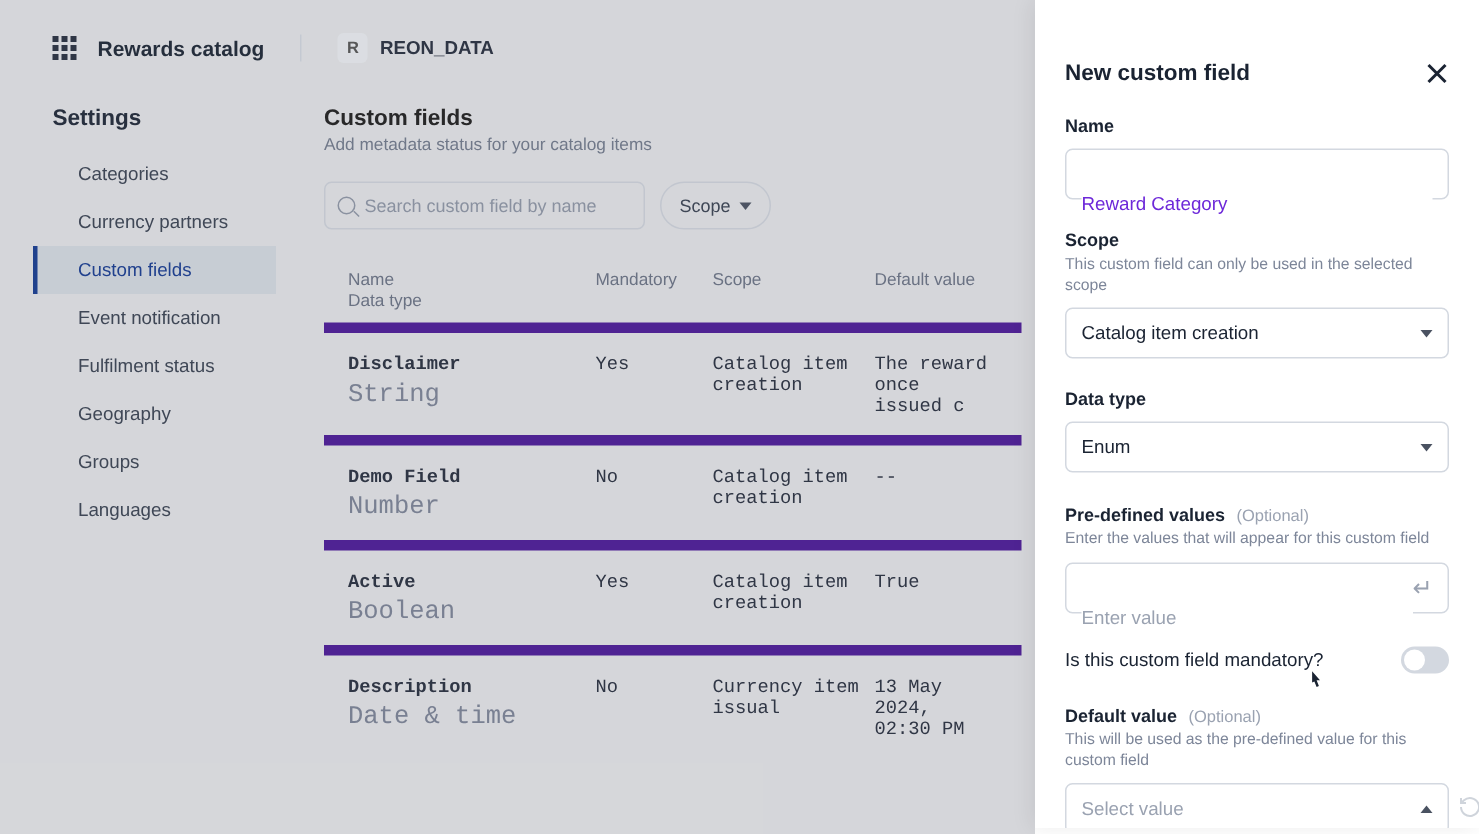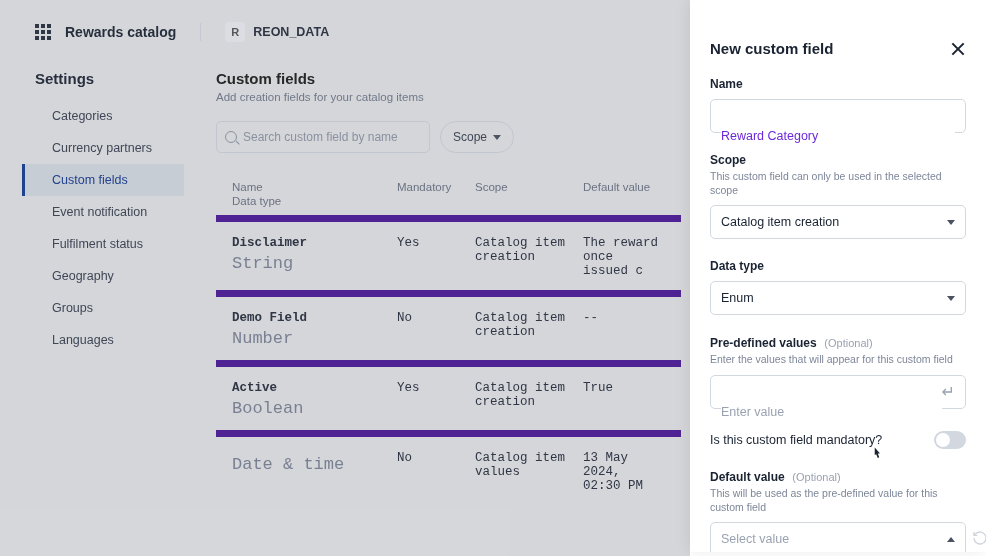--- a/index.html
+++ b/index.html
@@ -108,21 +108,21 @@
     <div class="sidebar-item active">Custom fields</div>
     <div class="sidebar-item">Event notification</div>
     <div class="sidebar-item">Fulfilment status</div>
     <div class="sidebar-item">Geography</div>
     <div class="sidebar-item">Groups</div>
     <div class="sidebar-item">Languages</div>
   </div>
 
   <div class="content">
     <h2>Custom fields</h2>
-    <div class="sub">Add creation fields for your catalog items</div>
+    <div class="sub">Add metadata status for your catalog items</div>
 
     <div class="searchrow">
       <div class="searchbox">
         <div class="magnify"></div>
         <input placeholder="Search custom field by name" style="">
       </div>
       <div class="scope-pill">
         <span>Scope</span>
         <span class="caret"></span>
       </div>
@@ -161,24 +161,25 @@
         <div>
             <div class="nm">Active</div>
             <div class="dt">Boolean</div>
           </div>
         <div>Yes</div>
         <div>Catalog item creation</div>
         <div>True</div>
       </div>
       <div class="trow">
         <div>
+            <div class="nm">Description</div>
             <div class="dt">Date &amp; time</div>
           </div>
         <div>No</div>
-        <div>Catalog item values</div>
+        <div>Currency item issual</div>
         <div>13 May 2024, 02:30 PM</div>
       </div>
     </div>
   </div>
   <div class="main-overlay"></div>
 </div>
 
 <div class="panel">
   <div class="panel-head">
     <h3>New custom field</h3>

